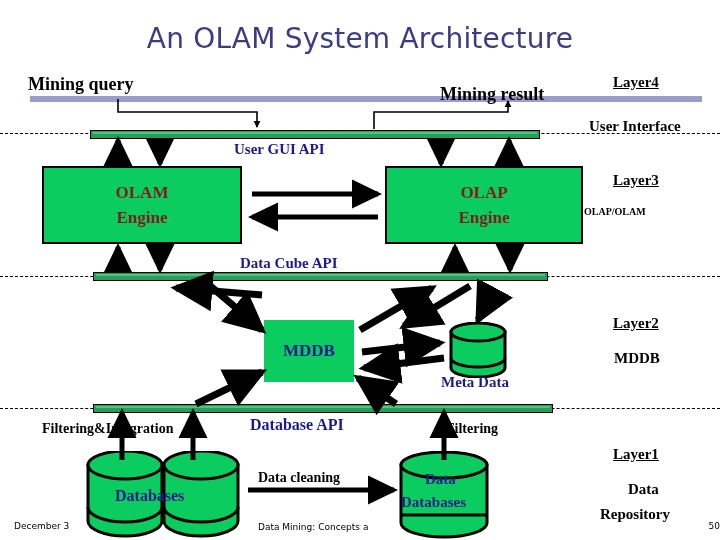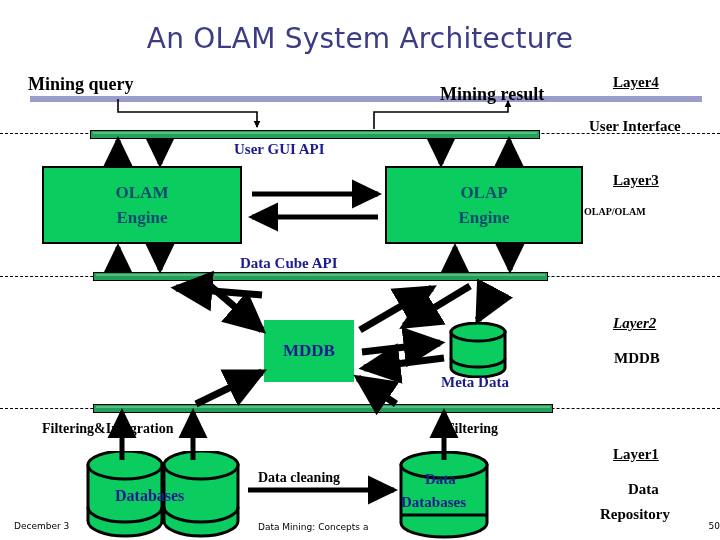--- a/index.html
+++ b/index.html
@@ -56,21 +56,21 @@
   
   .engine-box{
     position:absolute;
     background:#0bcc5f;
     border:2px solid #000000;
     box-sizing:border-box;
     display:flex;flex-direction:column;
     align-items:center;justify-content:center;
     font-family:"Liberation Serif", serif;
     font-weight:bold;
-    color:#0c4a6e;
+    color:#7f1d1d;
     font-size:17px;
     line-height:1.5;
   }
   .mddb-box{
     position:absolute;
     background:#0bcc5f;
     display:flex;align-items:center;justify-content:center;
     font-family:"Liberation Serif", serif;
     font-weight:bold;color:#1b1b8f;font-size:17px;
   }
@@ -115,34 +115,35 @@
 
   <div class="lbl lbl-black" style="left:28px;top:74px;font-size:18px;">Mining query</div>
   <div class="lbl lbl-black" style="left:440px;top:84px;font-size:18px;">Mining result</div>
 
   <div class="lbl lbl-black underline" style="left:613px;top:74px;font-size:15px;">Layer4</div>
   <div class="lbl lbl-black" style="left:589px;top:110px;font-size:15px;margin-top:8px;">User Interface</div>
 
   <div class="lbl lbl-black underline" style="left:613px;top:172px;font-size:15px;">Layer3</div>
   <div class="lbl lbl-black" style="left:584px;top:206px;font-size:10px;">OLAP/OLAM</div>
 
-  <div class="lbl lbl-black underline" style="left:613px;top:315px;font-size:15px;font-style:italic;">Layer2</div>
+  <div class="lbl lbl-black underline" style="left:613px;top:315px;font-size:15px;">Layer2</div>
   <div class="lbl lbl-black" style="left:614px;top:350px;font-size:15px;">MDDB</div>
 
   <div class="lbl lbl-black underline" style="left:613px;top:446px;font-size:15px;">Layer1</div>
   <div class="lbl lbl-black" style="left:628px;top:481px;font-size:15px;">Data</div>
   <div class="lbl lbl-black" style="left:600px;top:506px;font-size:15px;">Repository</div>
 
   <div class="api-bar" style="left:90px;top:130px;width:450px;"></div>
   <div class="lbl lbl-blue" style="left:234px;top:141px;font-size:15px;">User GUI API</div>
 
   <div class="api-bar" style="left:93px;top:272px;width:455px;"></div>
   <div class="lbl lbl-blue" style="left:240px;top:255px;font-size:15px;">Data Cube API</div>
 
   <div class="api-bar" style="left:93px;top:404px;width:460px;"></div>
+  <div class="lbl lbl-blue" style="left:250px;top:416px;font-size:16px;">Database API</div>
 
   <div class="engine-box" style="left:42px;top:166px;width:200px;height:78px;">
     <span>OLAM</span>
     <span>Engine</span>
   </div>
 
   <div class="engine-box" style="left:385px;top:166px;width:198px;height:78px;">
     <span>OLAP</span>
     <span>Engine</span>
   </div>

